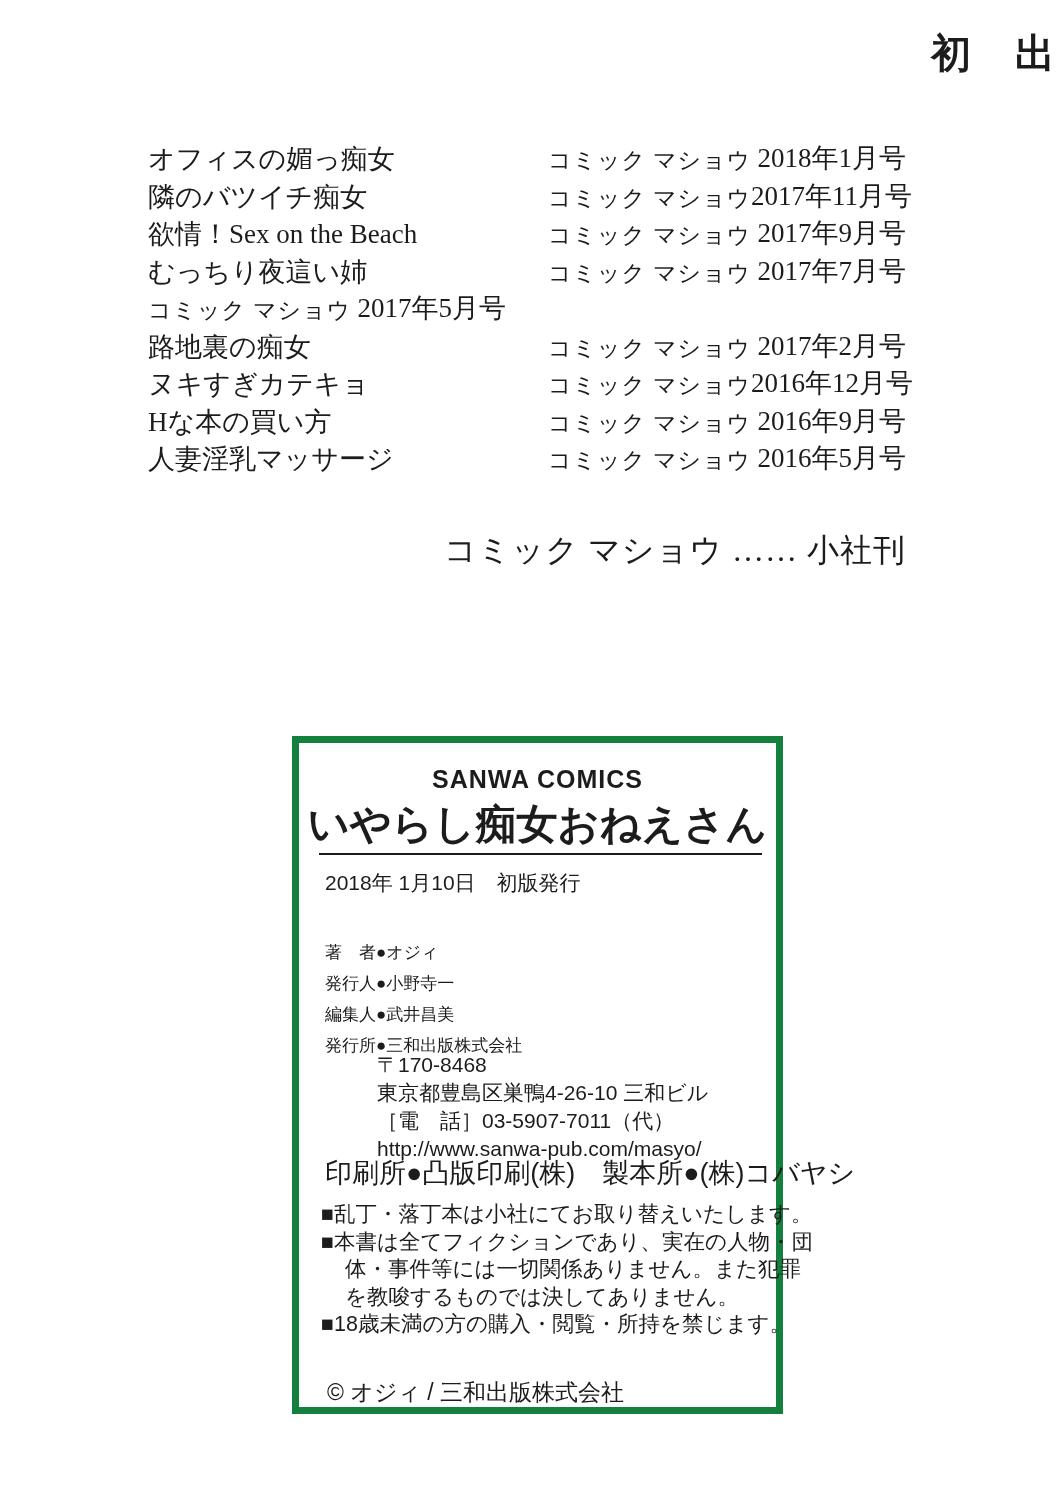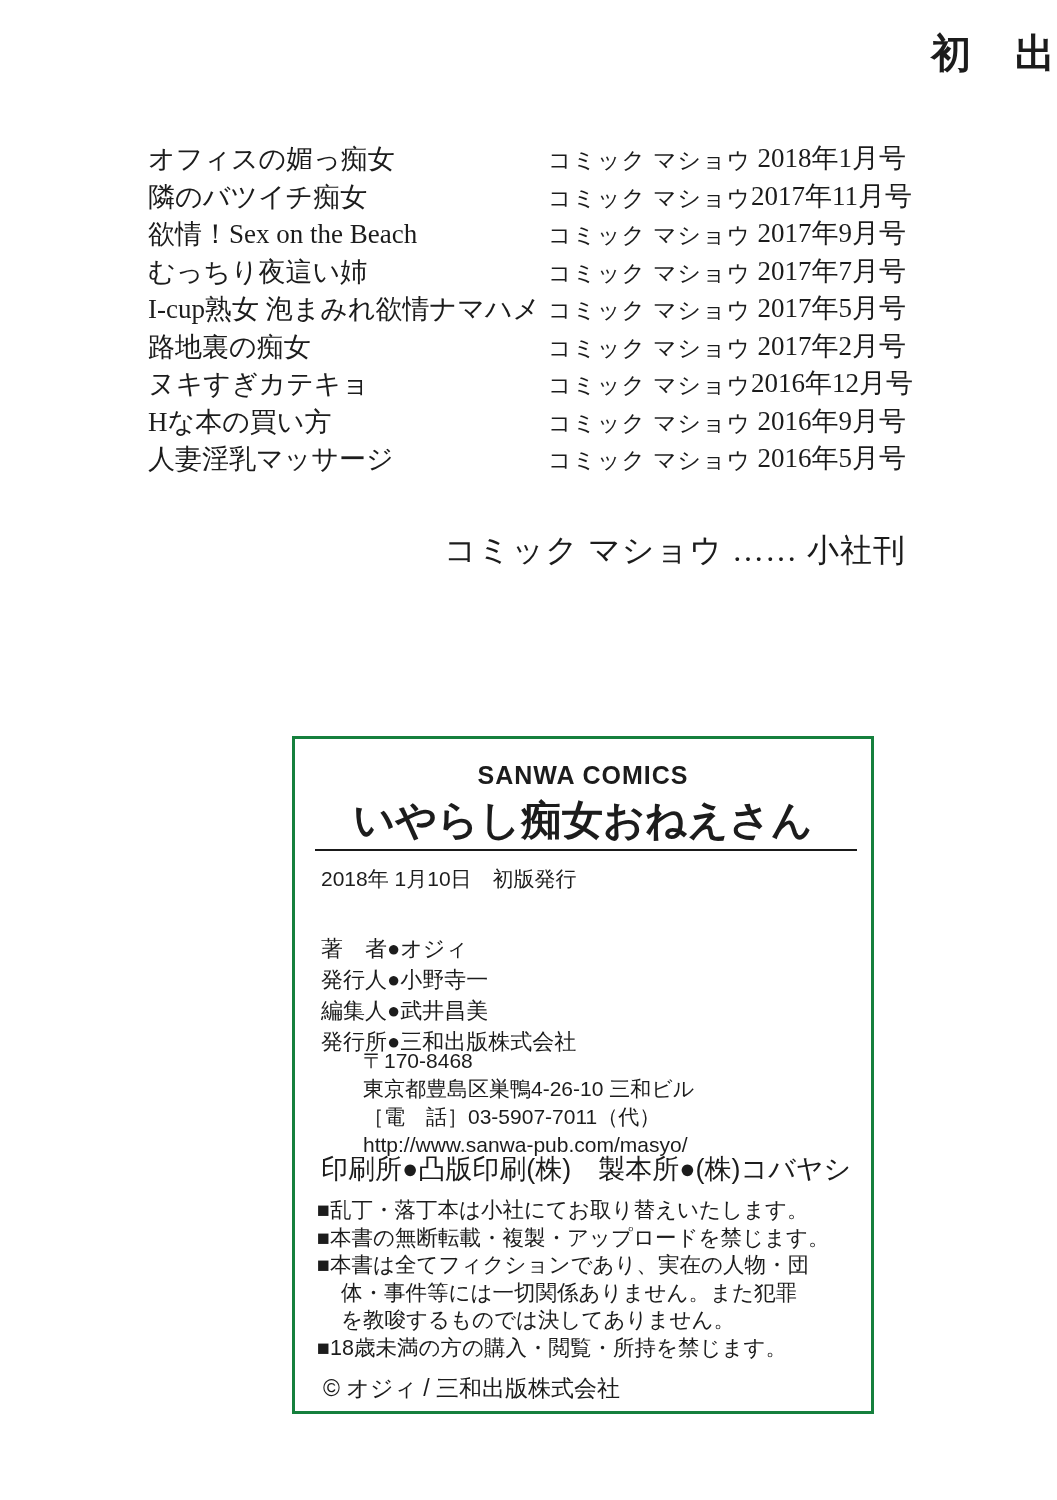--- a/index.html
+++ b/index.html
@@ -62,23 +62,23 @@
     font-size: 32px;
     letter-spacing: 1px;
     white-space: pre;
   }
 
   
   .colophon-box {
     position: absolute;
     left: 292px;
     top: 736px;
-    width: 582px;
+    width: 491px;
     height: 678px;
-    border: 3px solid #15803d;
+    border: 7px solid #15803d;
     box-sizing: border-box;
     font-family: "Liberation Sans", "DejaVu Sans", sans-serif;
   }
   .imprint {
     position: absolute;
     top: 22px;
     left: 0;
     width: 100%;
     text-align: center;
     font-weight: 700;
@@ -108,28 +108,28 @@
     position: absolute;
     top: 126px;
     left: 26px;
     font-size: 21px;
     white-space: pre;
   }
   .credits-block {
     position: absolute;
     top: 194px;
     left: 26px;
-    font-size: 22px;
+    font-size: 17px;
     line-height: 31px;
   }
   .credits-block div { white-space: pre; }
   .address-block {
     position: absolute;
     top: 308px;
-    left: 68px;
+    left: 78px;
     font-size: 21px;
     line-height: 28px;
   }
   .address-block div { white-space: pre; }
   .printing-line {
     position: absolute;
     top: 412px;
     left: 26px;
     font-size: 27px;
     white-space: pre;
@@ -181,21 +181,20 @@
       </span>
     </div>
     <div class="pub-row">
       <span class="pub-title">むっちり夜這い姉</span>
       <span class="pub-right">
         <span class="pub-mag">コミック マショウ</span>
         <span class="pub-issue">2017年7月号</span>
       </span>
     </div>
     <div class="pub-row">
-      <span class="pub-title">I-cup熟女 泡まみれ欲情ナマハメ</span>
       <span class="pub-right">
         <span class="pub-mag">コミック マショウ</span>
         <span class="pub-issue">2017年5月号</span>
       </span>
     </div>
     <div class="pub-row">
       <span class="pub-title">路地裏の痴女</span>
       <span class="pub-right">
         <span class="pub-mag">コミック マショウ</span>
         <span class="pub-issue">2017年2月号</span>
@@ -243,21 +242,20 @@
       <div>〒170-8468</div>
       <div>東京都豊島区巣鴨4-26-10 三和ビル</div>
       <div>［電　話］03-5907-7011（代）</div>
       <div>http://www.sanwa-pub.com/masyo/</div>
     </div>
 
     <div class="printing-line">印刷所●凸版印刷(株)　製本所●(株)コバヤシ</div>
 
     <div class="notices-block">
       <div>■乱丁・落丁本は小社にてお取り替えいたします。</div>
-      <div>■本書の無断転載・複製・アップロードを禁じます。</div>
       <div>■本書は全てフィクションであり、実在の人物・団</div>
       <div class="notice-cont">体・事件等には一切関係ありません。また犯罪</div>
       <div class="notice-cont">を教唆するものでは決してありません。</div>
       <div>■18歳未満の方の購入・閲覧・所持を禁じます。</div>
     </div>
 
     <div class="copyright-line">© オジィ / 三和出版株式会社</div>
   </div>
 
 </div>

